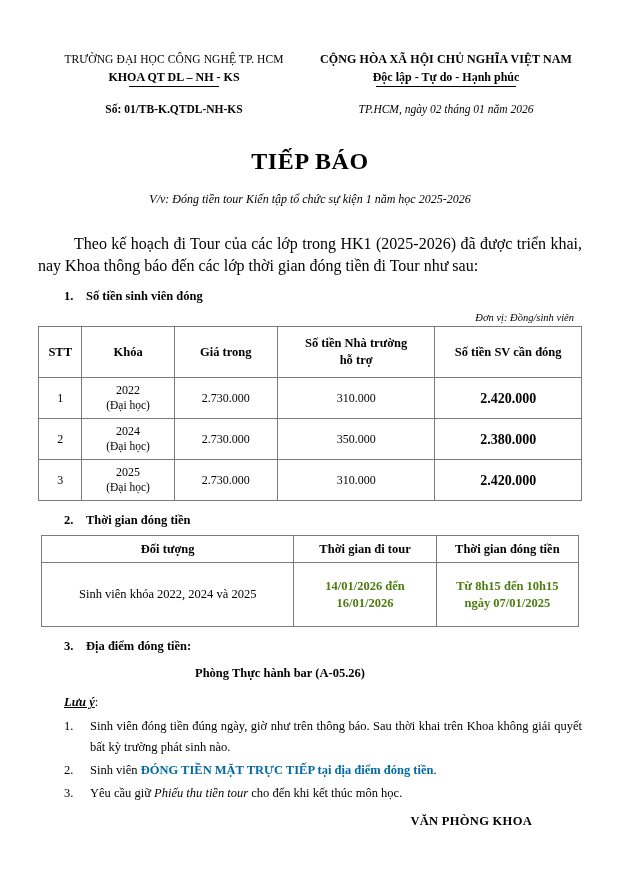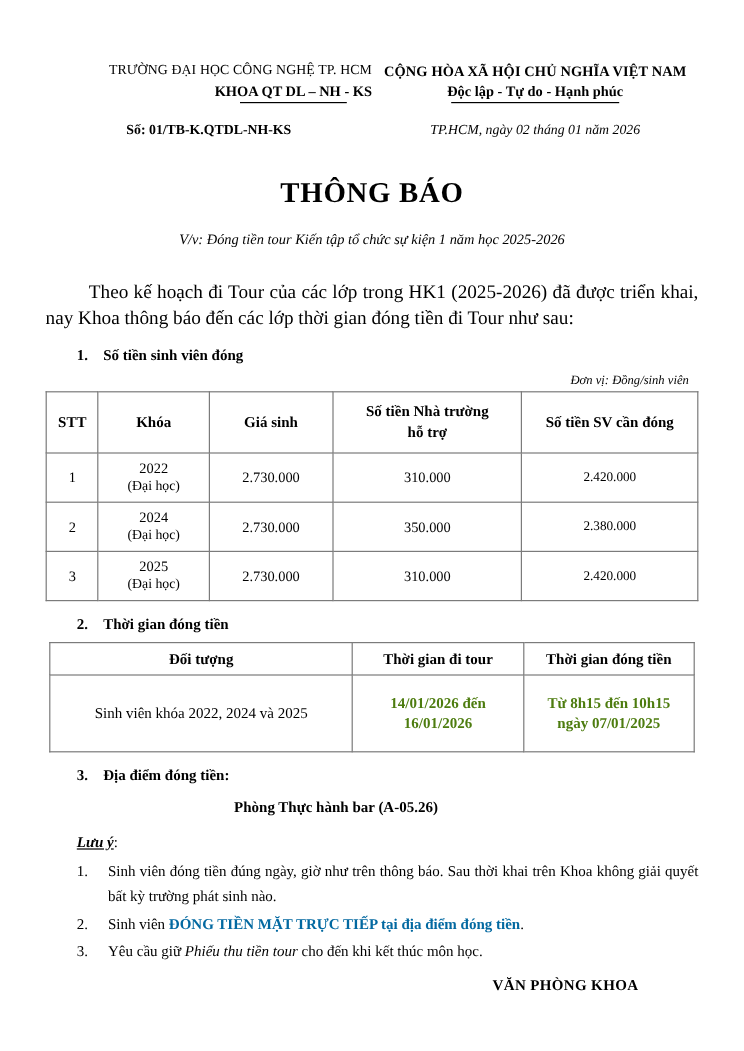--- a/index.html
+++ b/index.html
@@ -24,21 +24,21 @@
     position: relative;
   }
 
   
   .doc-header {
     display: flex;
     width: 100%;
   }
   .hdr-left {
     width: 50%;
-    text-align: right;
+    text-align: center;
   }
   .hdr-right {
     width: 50%;
     text-align: center;
   }
   .hdr-line1 {
     font-size: 11.5px;
     line-height: 15px;
     letter-spacing: 0.1px;
     white-space: nowrap;
@@ -157,21 +157,21 @@
     vertical-align: middle;
   }
   th {
     font-weight: bold;
     font-size: 12.5px;
     line-height: 17px;
   }
   .t1 th { height: 44px; }
   .t1 td { height: 34px; line-height: 15px; }
   .t1 .khoa-sub { display: block; font-size: 11.5px; }
-  .t1 .amount-bold { font-weight: normal; font-size: 11px; }
+  .t1 .amount-bold { font-weight: bold; font-size: 14px; }
 
   .t2 th { height: 20px; }
   .t2 td { height: 57px; }
   .t2 .obj-cell { font-size: 12.5px; }
   .t2 .red-cell {
     color: #4d7c0f;
     font-weight: bold;
     font-size: 12.5px;
     line-height: 17px;
   }
@@ -241,21 +241,21 @@
       <div class="hdr-line2">Độc lập - Tự do - Hạnh phúc</div>
     </div>
   </div>
 
   <div class="subhdr">
     <div class="subhdr-left">Số: 01/TB-K.QTDL-NH-KS</div>
     <div class="subhdr-right">TP.HCM, ngày 02 tháng 01 năm 2026</div>
   </div>
 
   <div class="title-block">
-    <div class="doc-title">THÔNG BÁO</div>
+    <div class="doc-title">TIẾP BÁO</div>
     <div class="doc-subtitle">V/v: Đóng tiền tour Kiến tập tổ chức sự kiện 1 năm học 2025-2026</div>
   </div>
 
   <div class="intro">Theo kế hoạch đi Tour của các lớp trong HK1 (2025-2026) đã được triển khai, nay Khoa thông báo đến các lớp thời gian đóng tiền đi Tour như sau:</div>
 
   <div class="section-head">
     <span class="num">1.</span>
     <span class="txt">Số tiền sinh viên đóng</span>
   </div>
 
@@ -267,21 +267,21 @@
         <col style="width:8%">
         <col style="width:17%">
         <col style="width:19%">
         <col style="width:29%">
         <col style="width:27%">
       </colgroup>
       <thead>
         <tr>
           <th>STT</th>
           <th>Khóa</th>
-          <th>Giá sinh</th>
+          <th>Giá trong</th>
           <th>
             <span>Số tiền Nhà trường</span><br>
             <span>hỗ trợ</span>
           </th>
           <th>Số tiền SV cần đóng</th>
         </tr>
       </thead>
       <tbody>
         <tr>
           <td>1</td>

